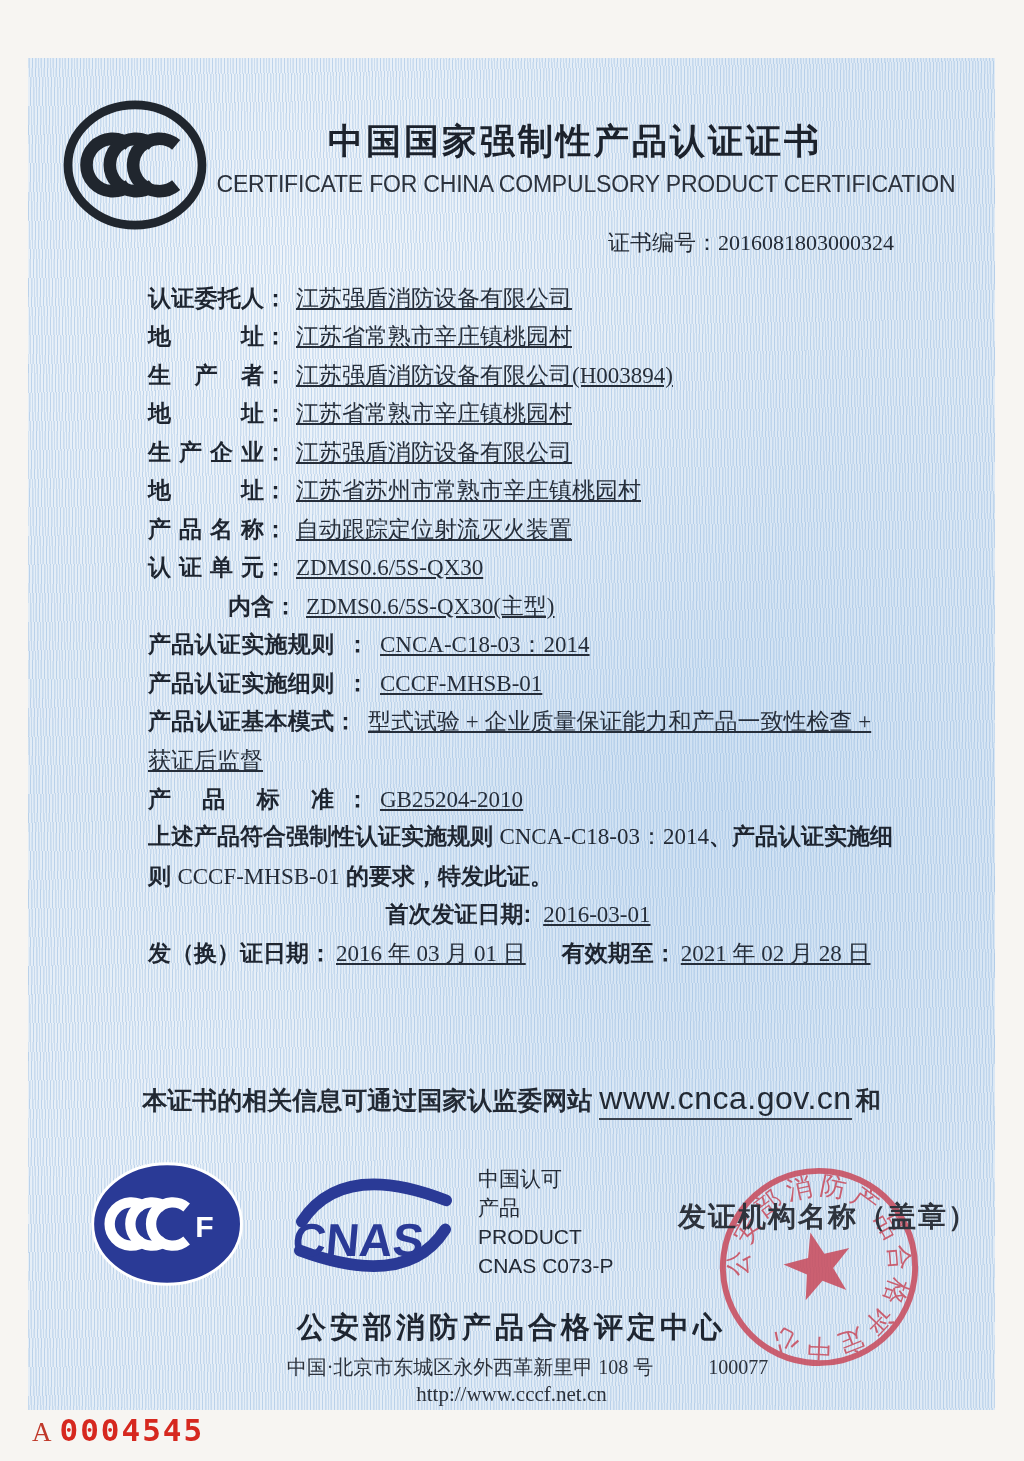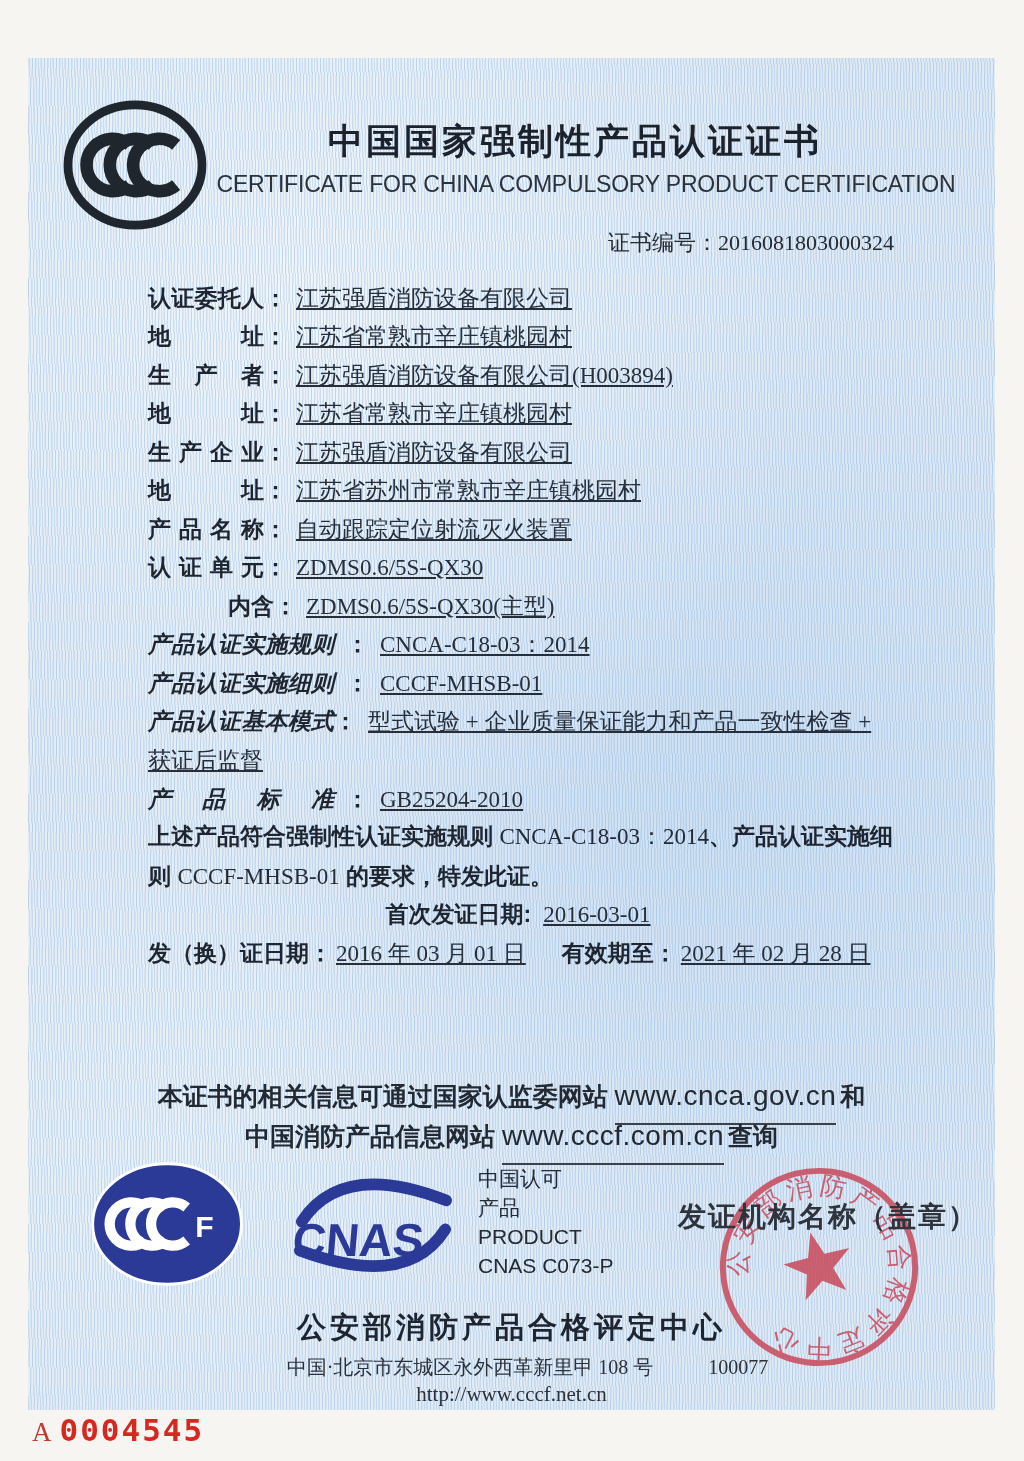--- a/index.html
+++ b/index.html
@@ -14,33 +14,33 @@
           radial-gradient(circle at 72% 55%, rgba(165,200,235,.30), rgba(255,255,255,0) 48%),
           radial-gradient(circle at 15% 80%, rgba(255,255,255,.35), rgba(255,255,255,0) 40%);}
   .abs{position:absolute;}
   .title-cn{left:197px;top:60px;width:700px;text-align:center;font-family:"Liberation Serif",serif;
             font-weight:700;font-size:35px;letter-spacing:3px;color:#1c222c;}
   .title-en{left:158px;top:113px;width:800px;text-align:center;font-size:23px;letter-spacing:-0.2px;color:#2c323c;}
   .certno{left:580px;top:170px;font-family:"Liberation Serif",serif;font-size:22px;color:#232a35;}
   .row{left:120px;width:800px;font-size:23px;line-height:31px;white-space:nowrap;}
   .lbl{display:inline-block;font-weight:700;text-align:justify;text-align-last:justify;vertical-align:top;color:#1e2530;}
   .lbl-s{width:116px;}
-  .lbl-l{width:186px;font-style:italic;}
+  .lbl-l{width:186px;}
   .colon{font-weight:700;color:#1e2530;}
   .colon-sp{margin-left:12px;}
   .val{font-family:"Liberation Serif",serif;font-weight:500;margin-left:9px;color:#262e3a;text-decoration:underline;}
   .val-w{margin-left:11px;}
   .indent{left:200px;}
   .stmt{white-space:normal;width:800px;}
   .stmt .cn{font-weight:700;color:#1e2530;}
   .stmt .lat{font-family:"Liberation Serif",serif;font-weight:500;}
   .center-line{left:120px;width:740px;text-align:center;font-size:23px;}
   .gap{margin-left:36px;}
   .note{left:0;width:967px;text-align:center;font-size:25px;font-weight:600;color:#222933;}
-  .lnk{font-weight:500;font-size:28px;border-bottom:2px solid #3a414d;padding-bottom:12px;letter-spacing:0.5px;}
+  .lnk{font-weight:500;font-size:32px;border-bottom:2px solid #3a414d;padding-bottom:2px;letter-spacing:0.5px;}
   .suffix{margin-left:4px;}
   .accr{left:450px;top:1106px;font-size:21px;line-height:29px;color:#232a35;}
   .stamp-label{left:650px;top:1140px;font-family:"Liberation Serif",serif;font-size:28px;
                letter-spacing:2px;color:#2e333c;z-index:6;font-weight:bold;}
   .org{left:0;top:1250px;width:967px;text-align:center;font-weight:700;font-size:29px;letter-spacing:4px;color:#1e2530;}
   .addr{left:0;top:1296px;width:967px;text-align:center;font-family:"Liberation Serif",serif;
         font-size:20px;color:#2b313b;padding-left:32px;box-sizing:border-box;}
   .postcode{margin-left:55px;}
   .website{left:0;top:1324px;width:967px;text-align:center;font-family:"Liberation Serif",serif;
            font-size:21px;color:#2b313b;}
@@ -123,23 +123,20 @@
     <div class="abs center-line" style="top:841px">
       <span class="colon">首次发证日期:</span><span class="val" style="margin-left:12px">2016-03-01</span>
     </div>
     <div class="abs row" style="top:880px">
       <span class="colon">发（换）证日期：</span><span class="val" style="margin-left:4px">2016 年 03 月 01 日</span><span class="colon gap">有效期至：</span><span class="val" style="margin-left:4px">2021 年 02 月 28 日</span>
     </div>
 
     <div class="abs note" style="top:1022px">
       <span>本证书的相关信息可通过国家认监委网站 </span><span class="lnk">www.cnca.gov.cn</span><span class="suffix">和</span>
     </div>
-    <div class="abs note" style="top:1062px">
-      <span>中国消防产品信息网站 </span><span class="lnk">www.cccf.com.cn</span><span class="suffix">查询</span>
-    </div>
 
     <svg class="abs" style="left:60px;top:1100px" width="160" height="132" viewBox="0 0 170 140">
       <ellipse cx="84" cy="70" rx="79" ry="64" fill="#2a3a96" stroke="#ffffff" stroke-width="3"></ellipse>
       <path d="M 60.8,52.4 A 23,23 0 1 0 60.8,87.6" fill="none" stroke="#ffffff" stroke-width="11"></path>
       <path d="M 82.8,52.4 A 23,23 0 1 0 82.8,87.6" fill="none" stroke="#ffffff" stroke-width="11"></path>
       <path d="M 104.8,52.4 A 23,23 0 1 0 104.8,87.6" fill="none" stroke="#ffffff" stroke-width="11"></path>
       <text x="114" y="84" font-size="32" font-weight="bold" fill="#ffffff">F</text>
     </svg>
 
     <svg class="abs" style="left:256px;top:1102px" width="178" height="130" viewBox="0 0 180 135">

